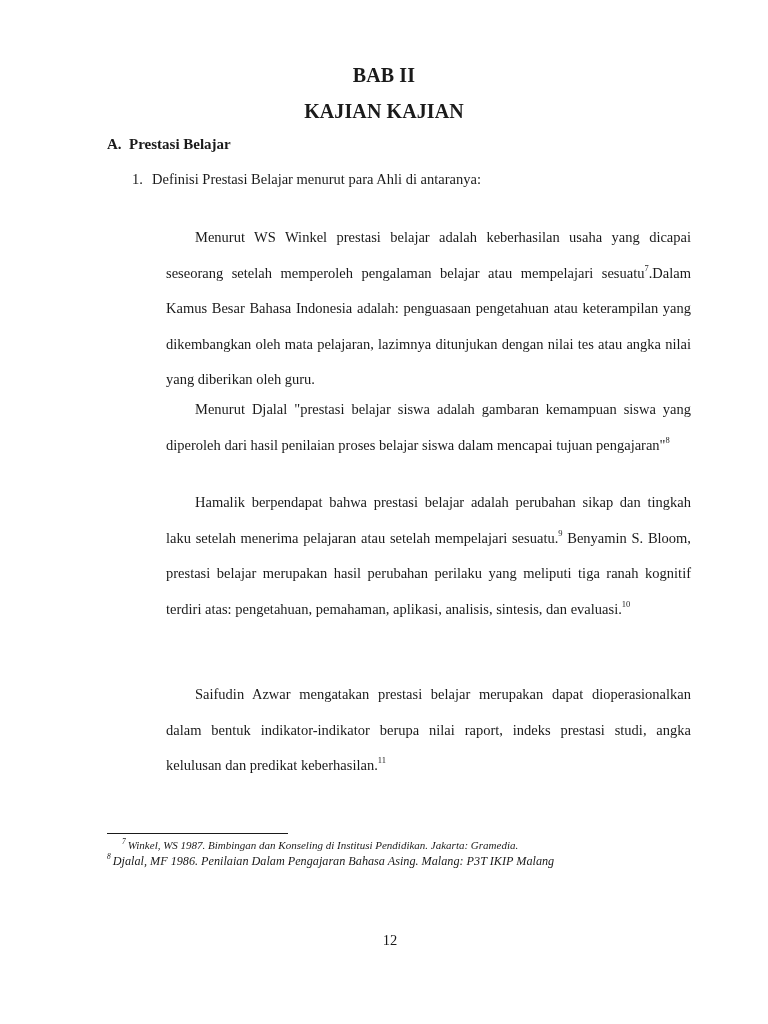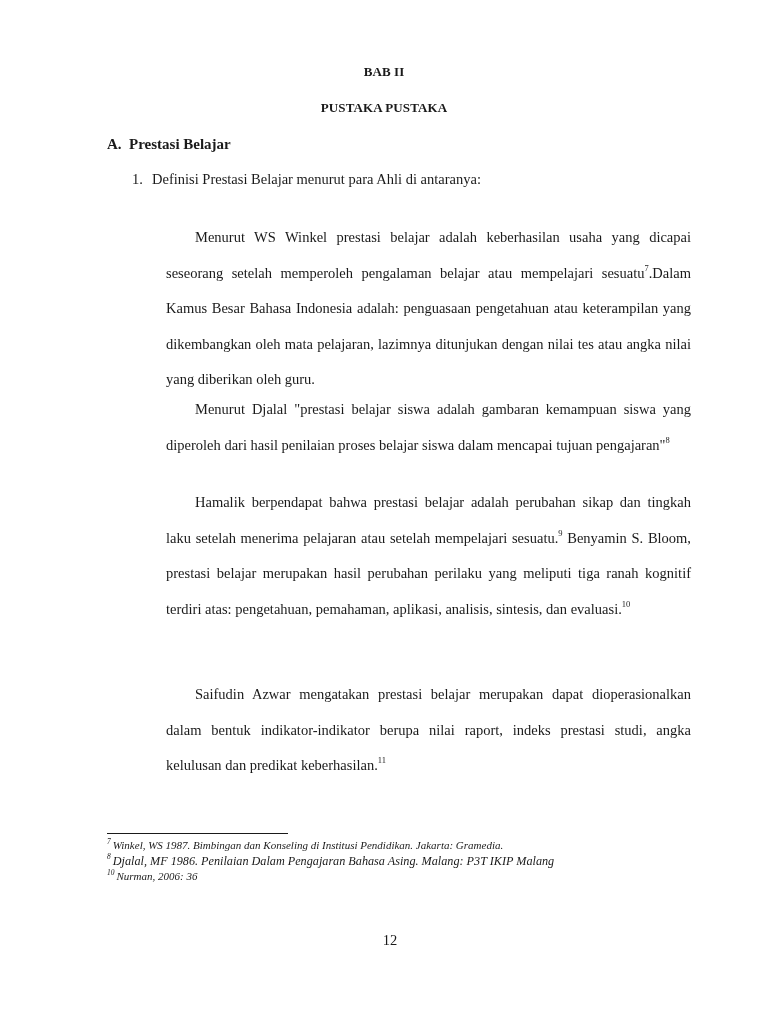--- a/index.html
+++ b/index.html
@@ -20,21 +20,21 @@
       left: 0; top: 0;
       width: 768px; height: 1024px;
       background: #ffffff;
     }
     .center-title {
       position: absolute;
       left: 0;
       width: 768px;
       text-align: center;
       font-weight: bold;
-      font-size: 13px;
+      font-size: 20px;
       letter-spacing: 0.1px;
     }
     .bab { top: 64px; }
     .kajian { top: 100px; }
     .section-heading {
       position: absolute;
       left: 107px;
       top: 136px;
       font-weight: bold;
       font-size: 15px;
@@ -88,37 +88,37 @@
       font-style: italic;
       line-height: 15.5px;
     }
     .footnote { white-space: nowrap; }
     .footnote sup {
       font-size: 7.5px;
       vertical-align: super;
       line-height: 0;
       margin-right: 2px;
     }
-    .footnote.small-text { font-size: 11px; }
+    .footnote.small-text { font-size: 11px; margin-left: 15px; }
     .page-number {
       position: absolute;
       left: 0;
       width: 780px;
       top: 932px;
       text-align: center;
       font-size: 14.5px;
     }
   </style>
 </head>
 <body>
 
 <div class="page">
 
   <div class="center-title bab">BAB II</div>
-  <div class="center-title kajian">PUSTAKA PUSTAKA</div>
+  <div class="center-title kajian">KAJIAN KAJIAN</div>
 
   <div class="section-heading">
     <span class="letter">A.</span><span>Prestasi Belajar</span>
   </div>
 
   <div class="list-item">
     <span class="num">1.</span><span>Definisi Prestasi Belajar menurut para Ahli di antaranya:</span>
   </div>
 
   <p class="body-text p1"><span>Menurut WS Winkel prestasi belajar adalah keberhasilan usaha yang dicapai seseorang setelah memperoleh pengalaman belajar atau mempelajari sesuatu</span><sup class="fn">7</sup><span>.Dalam Kamus Besar Bahasa Indonesia adalah: penguasaan pengetahuan atau keterampilan yang dikembangkan oleh mata pelajaran, lazimnya ditunjukan dengan nilai tes atau angka nilai yang diberikan oleh guru.</span></p>
@@ -127,17 +127,16 @@
 
   <p class="body-text p3"><span>Hamalik berpendapat bahwa prestasi belajar adalah perubahan sikap dan tingkah laku setelah menerima pelajaran atau setelah mempelajari sesuatu.</span><sup class="fn">9</sup><span> Benyamin S. Bloom, prestasi belajar merupakan hasil perubahan perilaku yang meliputi tiga ranah kognitif terdiri atas: pengetahuan, pemahaman, aplikasi, analisis, sintesis, dan evaluasi.</span><sup class="fn">10</sup></p>
 
   <p class="body-text p4"><span>Saifudin Azwar mengatakan prestasi belajar merupakan dapat dioperasionalkan dalam bentuk indikator-indikator berupa nilai raport, indeks prestasi studi, angka kelulusan dan predikat keberhasilan.</span><sup class="fn">11</sup></p>
 
   <div class="fn-rule"></div>
 
   <div class="footnotes">
     <div class="footnote small-text"><sup>7</sup><span>Winkel, WS 1987. Bimbingan dan Konseling di Institusi Pendidikan. Jakarta: Gramedia.</span></div>
     <div class="footnote"><sup>8</sup><span>Djalal, MF 1986. Penilaian Dalam Pengajaran Bahasa Asing. Malang: P3T IKIP Malang</span></div>
-    <div class="footnote small-text"><sup>10</sup><span>Nurman, 2006: 36</span></div>
   </div>
 
   <div class="page-number">12</div>
 </div>
 
 </body></html>

